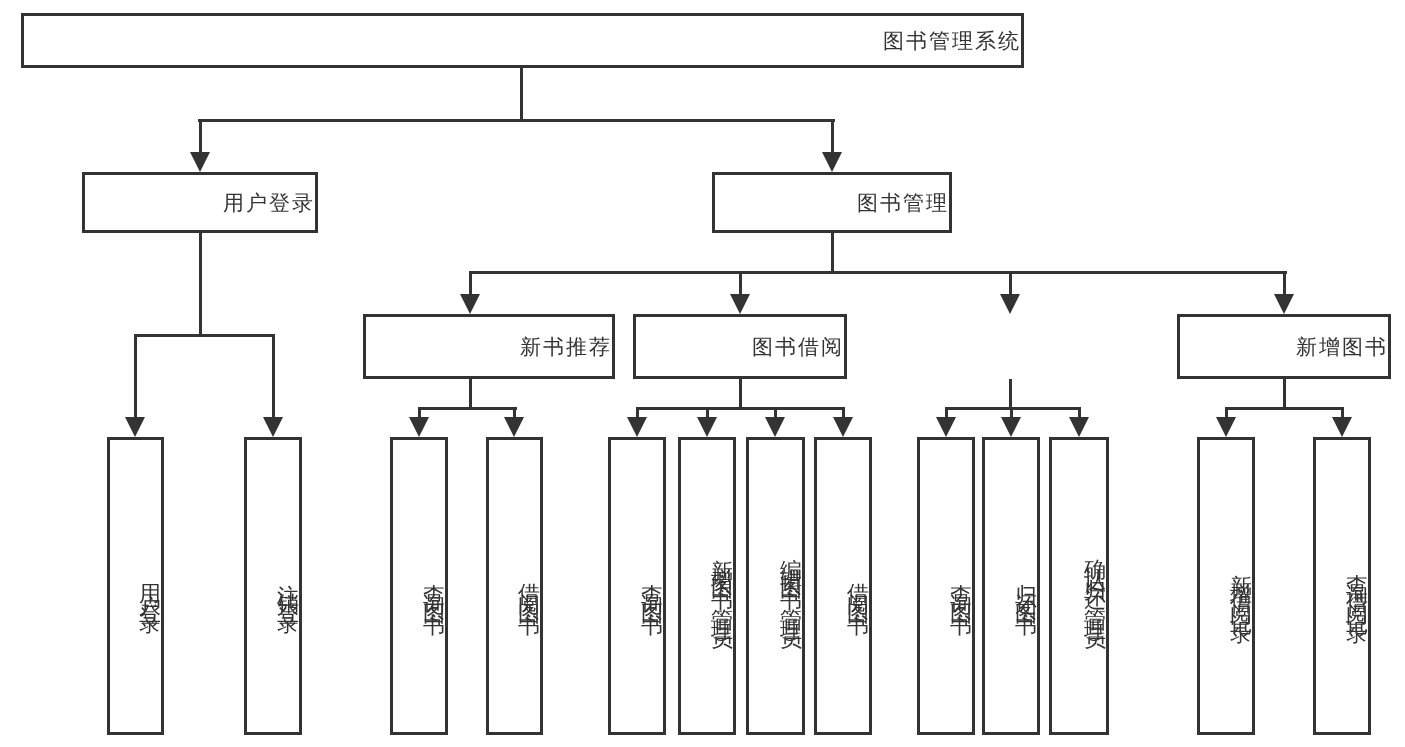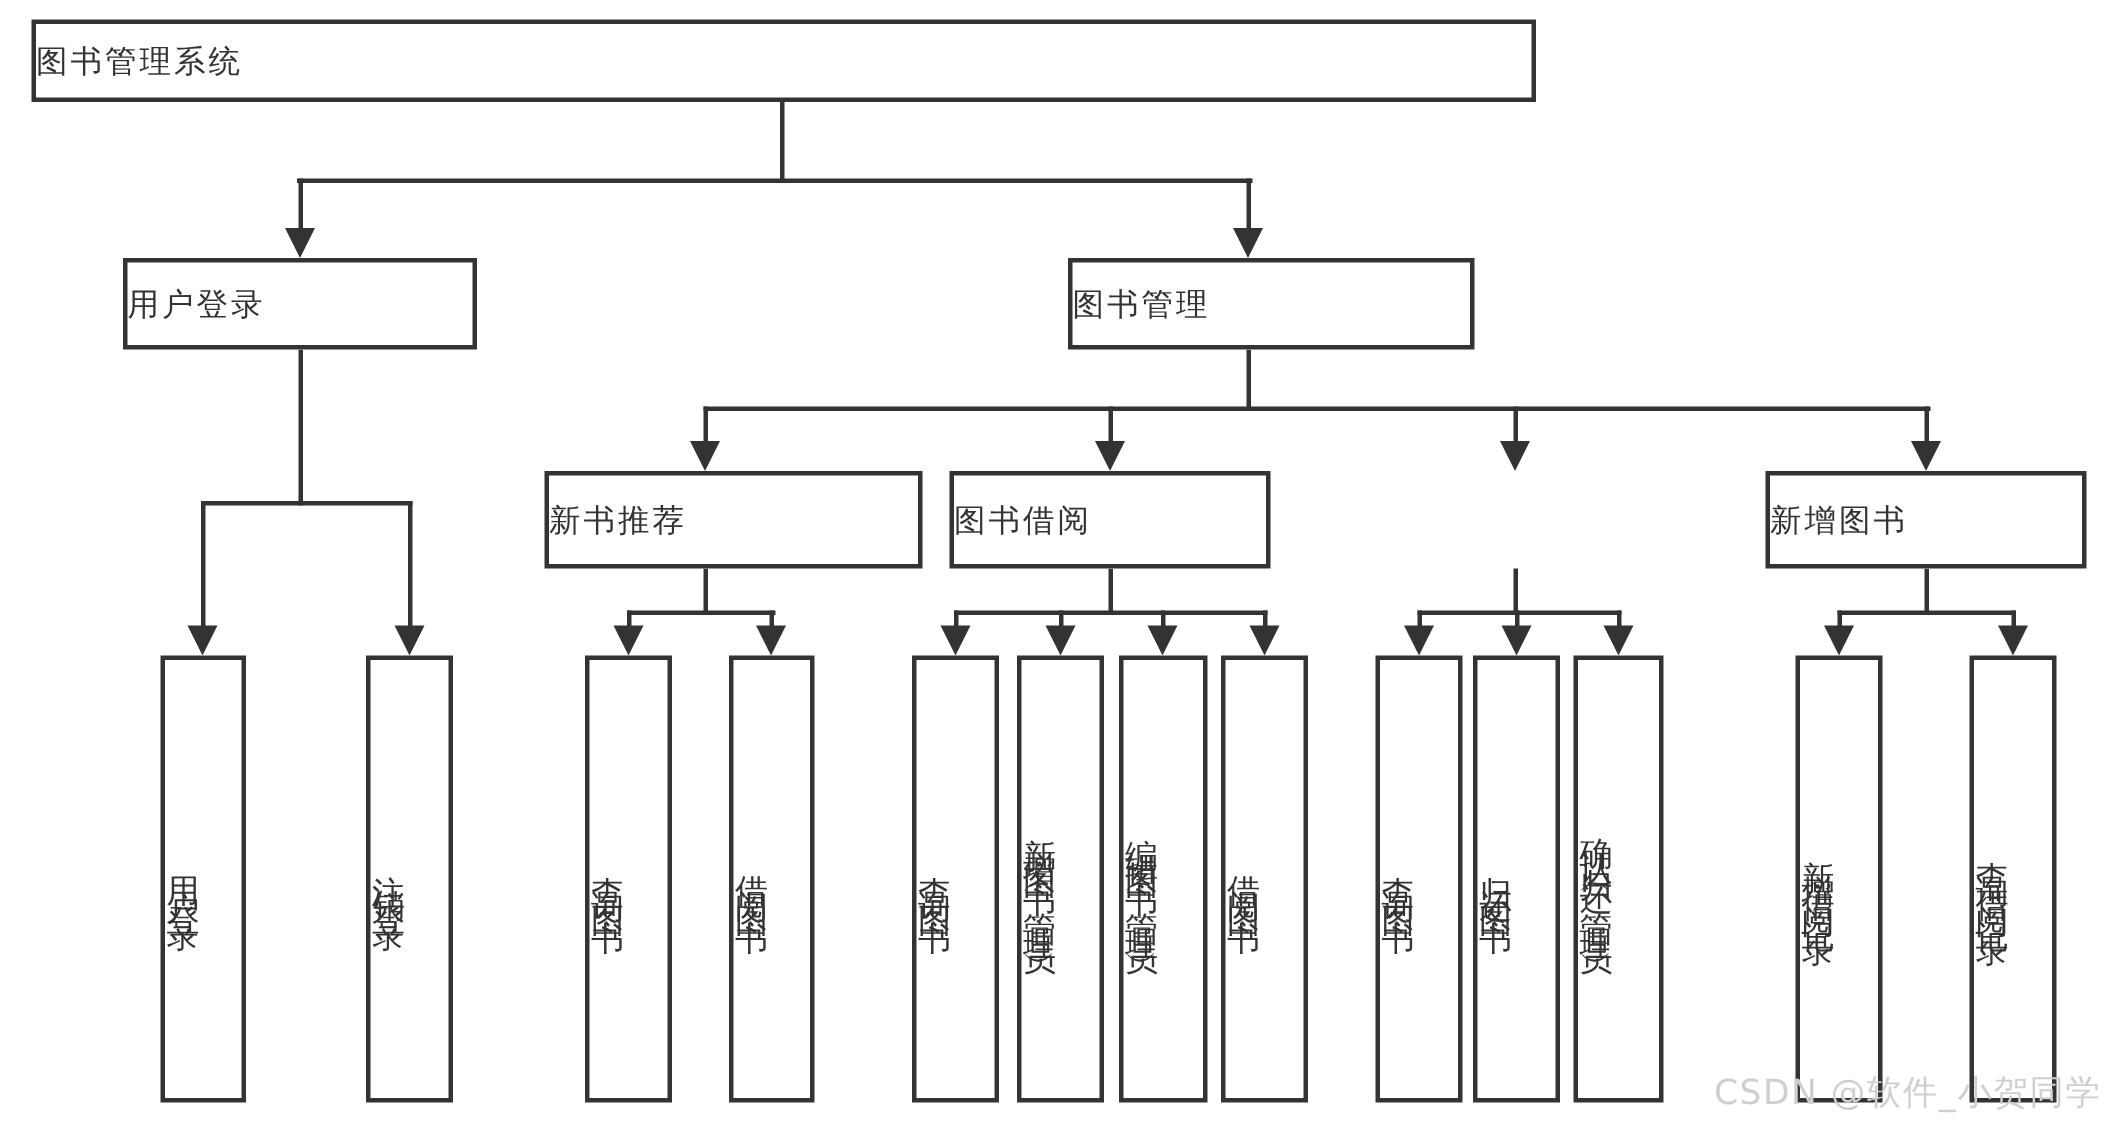--- a/index.html
+++ b/index.html
@@ -3,21 +3,21 @@
 <meta charset="utf-8">
 <style>
   html,body{margin:0;padding:0;background:#ffffff;}
   .canvas{
     position:relative;width:1405px;height:747px;background:var(--bg,#ffffff);
     font-family:"DejaVu Sans","Liberation Sans",sans-serif;overflow:hidden;
   }
   .node{
     position:absolute;box-sizing:border-box;background:#ffffff;
     border:3px solid var(--line,#333333);
-    display:flex;align-items:center;justify-content:flex-start;
+    display:flex;align-items:center;justify-content:flex-end;
     color:var(--text,#333333);
   }
   .node.h .label{
     font-size:21px;letter-spacing:2px;white-space:nowrap;
   }
   .node.v .label{
     writing-mode:vertical-rl;text-orientation:upright;
     font-size:22px;letter-spacing:10px;line-height:1;
   }
   .seg{position:absolute;background:var(--line,#333333);}
@@ -28,21 +28,20 @@
   }
   .watermark{
     position:absolute;right:4px;bottom:3px;z-index:5;
     font-size:23px;letter-spacing:1px;color:var(--wm,#cfcfcf);white-space:nowrap;
   }
 </style>
 </head>
 <body>
 
 <div class="canvas" id="canvas">
-  <div class="watermark">CSDN @软件_小贺同学</div>
 <div class="seg" style="left: 520px; top: 68px; width: 3px; height: 54px;"></div>
     <div class="seg" style="left: 198px; top: 119px; width: 637px; height: 3px;"></div>
     <div class="seg" style="left: 199px; top: 119px; width: 3px; height: 36px;"></div>
     <div class="seg" style="left: 831px; top: 119px; width: 3px; height: 36px;"></div>
     <div class="seg" style="left: 199px; top: 233px; width: 3px; height: 104px;"></div>
     <div class="seg" style="left: 134px; top: 334px; width: 141px; height: 3px;"></div>
     <div class="seg" style="left: 134px; top: 334px; width: 3px; height: 85px;"></div>
     <div class="seg" style="left: 272px; top: 334px; width: 3px; height: 85px;"></div>
     <div class="seg" style="left: 831px; top: 233px; width: 3px; height: 41px;"></div>
     <div class="seg" style="left: 469px; top: 271px; width: 818px; height: 3px;"></div>
@@ -87,21 +86,21 @@
     <div class="arrow" style="left: 1001px; top: 417px;"></div>
     <div class="arrow" style="left: 1069px; top: 417px;"></div>
     <div class="arrow" style="left: 1216px; top: 417px;"></div>
     <div class="arrow" style="left: 1332px; top: 417px;"></div>
     <div class="node h" style="left: 21px; top: 13px; width: 1003px; height: 55px;">
       <span class="label">图书管理系统</span>
     </div>
     <div class="node h" style="left: 82px; top: 172px; width: 236px; height: 61px;">
       <span class="label">用户登录</span>
     </div>
-    <div class="node h" style="left: 712px; top: 172px; width: 271px; height: 61px;">
+    <div class="node h" style="left: 712px; top: 172px; width: 240px; height: 61px;">
       <span class="label">图书管理</span>
     </div>
     <div class="node h" style="left: 363px; top: 314px; width: 252px; height: 65px;">
       <span class="label">新书推荐</span>
     </div>
     <div class="node h" style="left: 633px; top: 314px; width: 214px; height: 65px;">
       <span class="label">图书借阅</span>
     </div>
     <div class="node h" style="left: 1177px; top: 314px; width: 214px; height: 65px;">
       <span class="label">新增图书</span>

